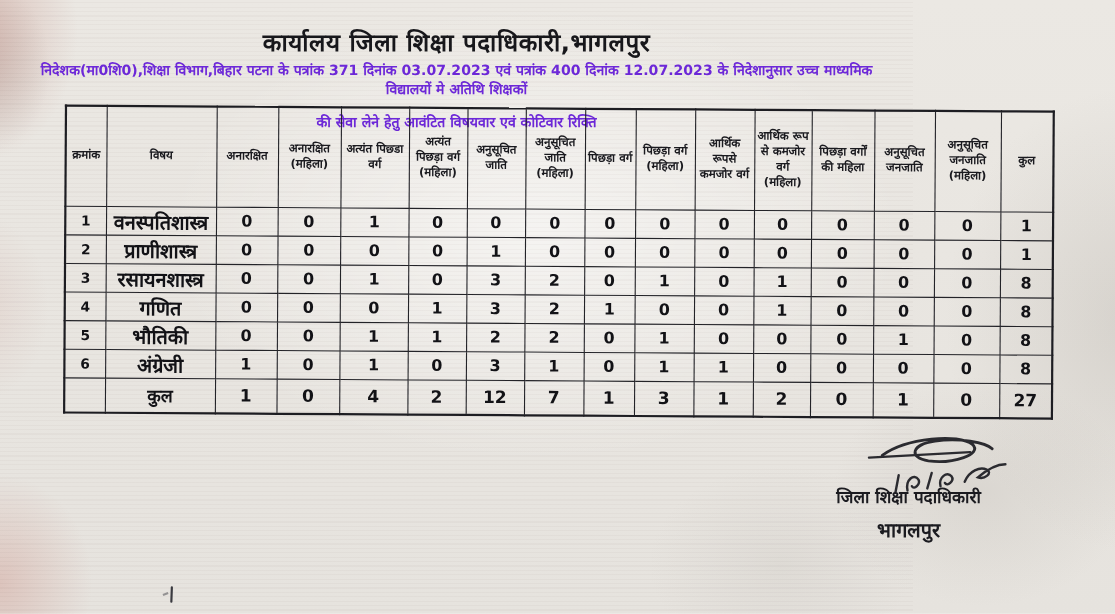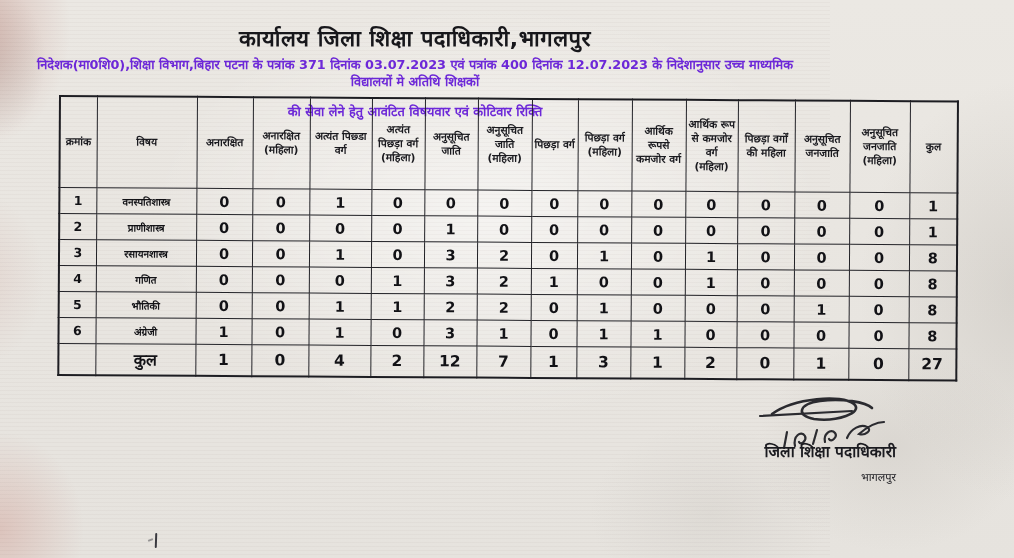--- a/index.html
+++ b/index.html
@@ -39,29 +39,29 @@
   th,td{border:1.5px solid #232328;text-align:center;vertical-align:middle;overflow:hidden;}
   thead th{
     height:88px;padding:1px 1px;
     font-size:10.6px;font-weight:700;line-height:1.3;color:#1a1a1f;
   }
   tbody td{
     height:25px;padding:0;
     font-size:14.5px;font-weight:700;color:#121216;
   }
   tbody td.sno{font-size:12.5px;}
-  tbody td.subject{font-size:10px;}
+  tbody td.subject{font-size:18px;}
   tbody tr.total-row td{height:30px;font-size:15.5px;}
   tbody tr.total-row td.subject{font-size:16px;}
   .signature{
-    position:absolute;left:696px;top:392px;width:200px;text-align:right;
+    position:absolute;left:726px;top:392px;width:200px;text-align:center;
   }
   .scribble{display:block;margin:0 0 -14px 58px;}
   .sig-line1{font-size:15.5px;font-weight:700;color:#1b1b20;}
-  .sig-line2{font-size:11px;font-weight:400;margin-top:7px;color:#1b1b20;}
+  .sig-line2{font-size:18px;font-weight:700;margin-top:7px;color:#1b1b20;}
   .pen-mark{
     position:absolute;left:146px;top:531px;width:14px;height:18px;
   }
   .pen-mark::before{
     content:"";position:absolute;left:9px;top:2px;width:2.4px;height:15px;
     background:#3a3a40;transform:rotate(2deg);border-radius:1px;
   }
   .pen-mark::after{
     content:"";position:absolute;left:2px;top:8px;width:5px;height:2px;
     background:rgba(80,80,85,.55);transform:rotate(-20deg);

